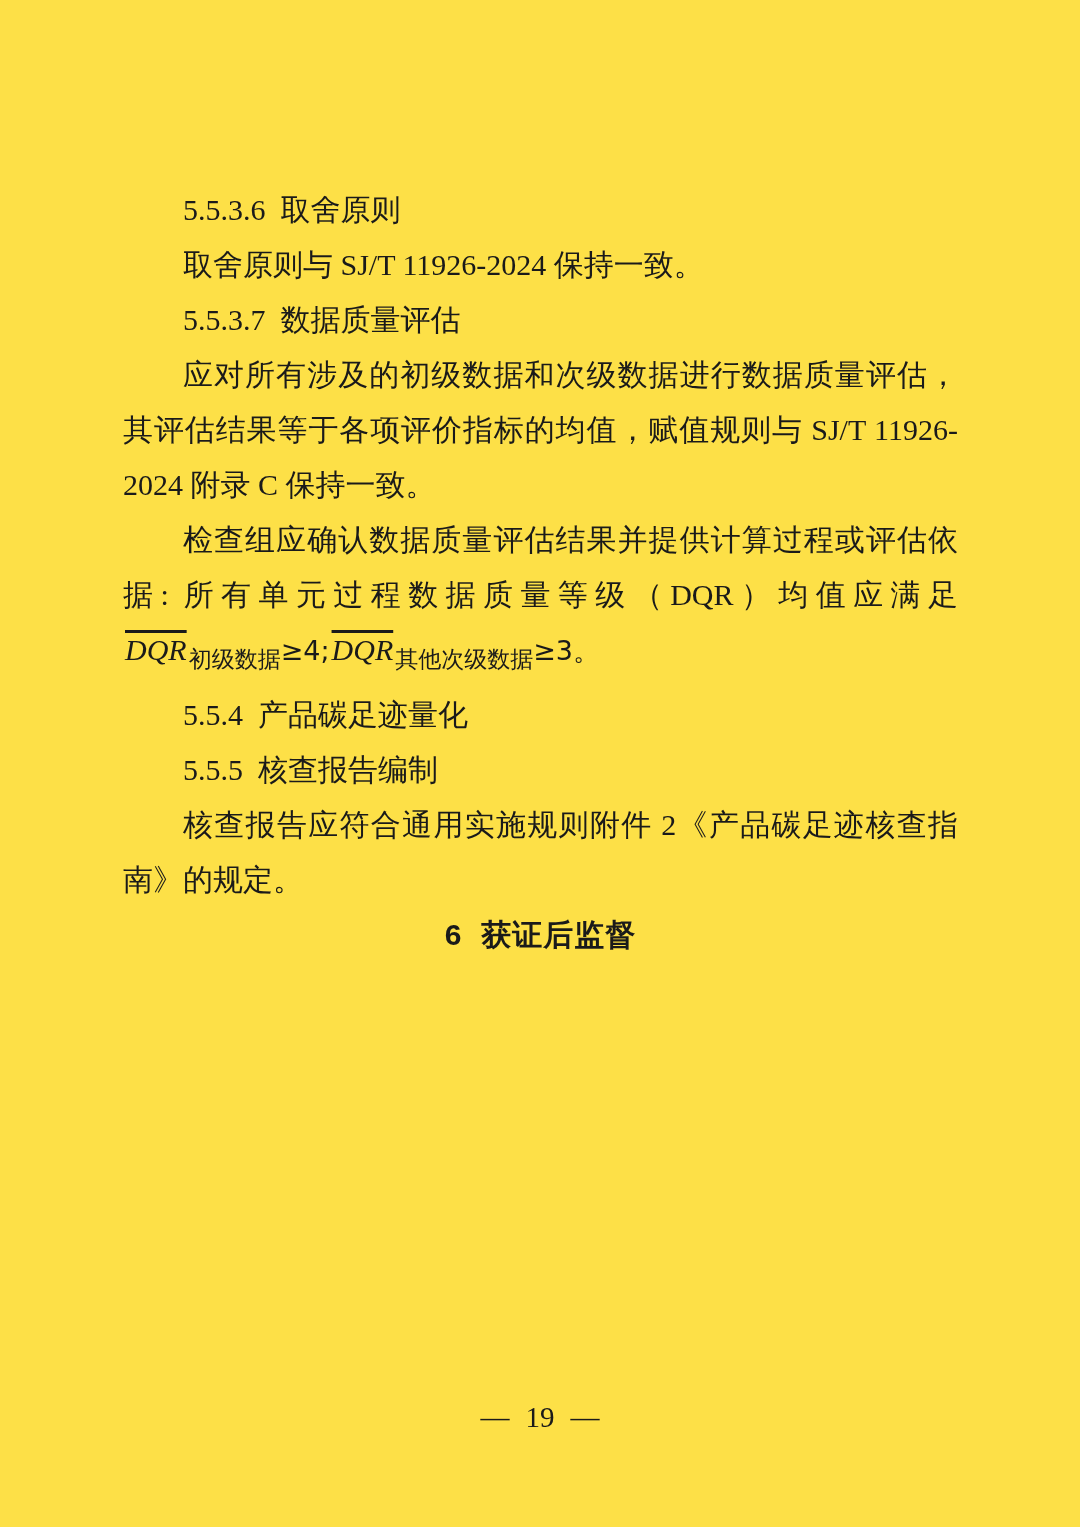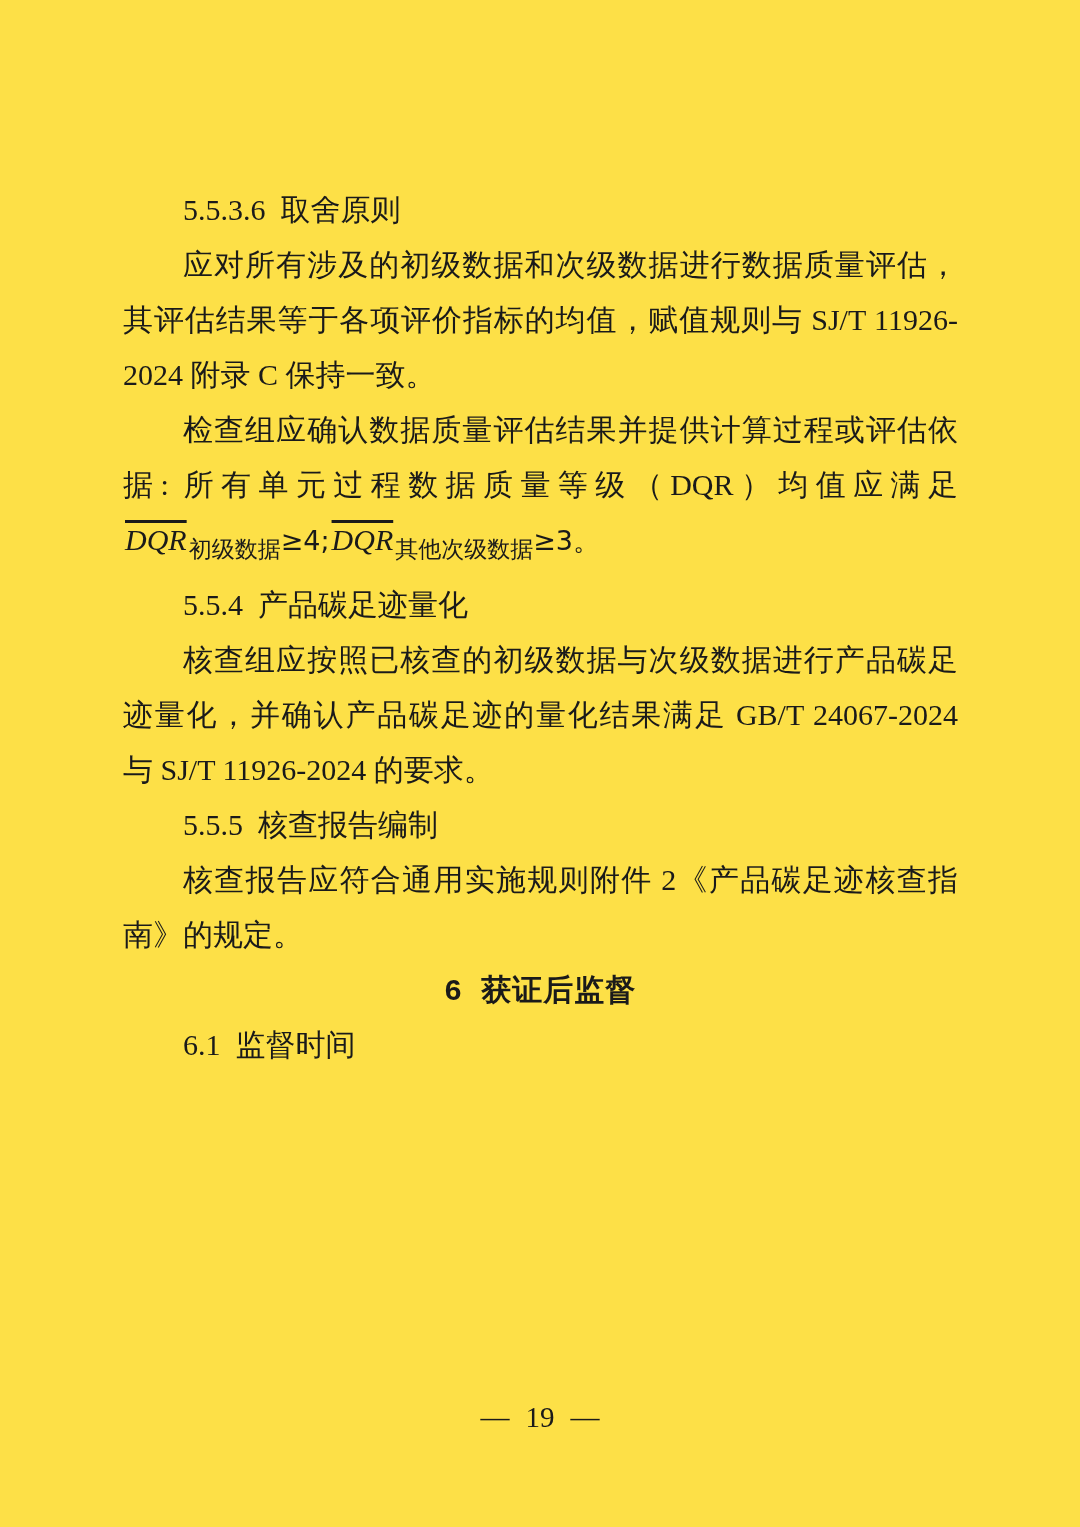--- a/index.html
+++ b/index.html
@@ -77,37 +77,37 @@
   }
 </style>
 </head>
 <body>
 
 <div class="page">
   <main class="content">
 
     <p class="subheading">5.5.3.6  取舍原则</p>
 
+    <p class="para">取舍原则与 SJ/T 11926-2024 保持一致。</p>
 
+    <p class="subheading">5.5.3.7  数据质量评估</p>
 
     <p class="para">应对所有涉及的初级数据和次级数据进行数据质量评估，其评估结果等于各项评价指标的均值，赋值规则与 SJ/T 11926-2024 附录 C 保持一致。</p>
 
     <p class="para"><span>检查组应确认数据质量评估结果并提供计算过程或评估依据: 所有单元过程数据质量等级（DQR）均值应满足</span><span class="dqr-wrap"><span class="dqr-base">DQR</span><span class="dqr-sub">初级数据</span><span class="dqr-rel">≥4;</span></span><wbr><span class="dqr-wrap"><span class="dqr-base">DQR</span><span class="dqr-sub">其他次级数据</span><span class="dqr-rel">≥3。</span></span></p>
 
     <p class="subheading">5.5.4  产品碳足迹量化</p>
 
-    <p class="para">核查组应按照已核查的初级数据与次级数据进行产品碳足迹量化，并确认产品碳足迹的量化结果满足 GB/T 24067-2024 与 SJ/T 11926-2024 的要求。</p>
 
     <p class="subheading">5.5.5  核查报告编制</p>
 
     <p class="para">核查报告应符合通用实施规则附件 2《产品碳足迹核查指南》的规定。</p>
 
     <p class="chapter-heading">6  获证后监督</p>
 
-    <p class="subheading">6.1  监督时间</p>
 
 
   </main>
 
   <footer class="footer">
     <span>—</span>
     <span>19</span>
     <span>—</span>
   </footer>
 </div>

